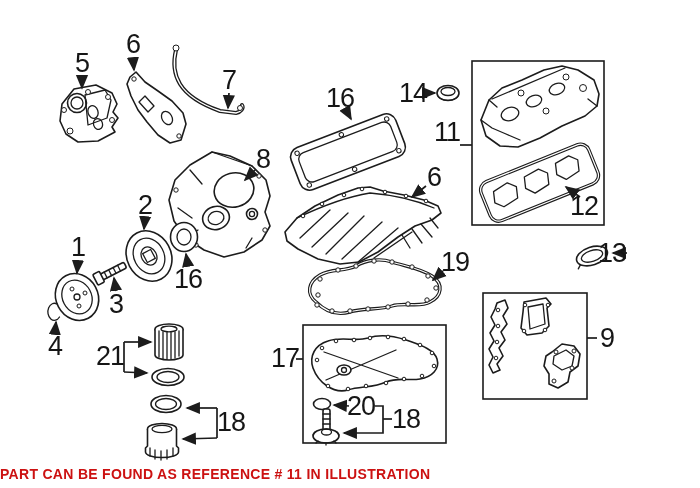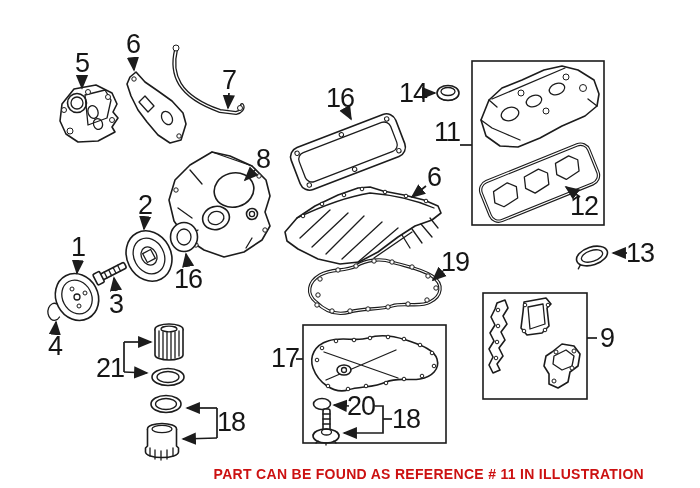--- a/index.html
+++ b/index.html
@@ -2,21 +2,21 @@
 <html><head>
 <meta charset="utf-8">
 <style>
   html,body{margin:0;padding:0;background:#fff;}
   .stage{position:relative;width:700px;height:488px;background:#fff;overflow:hidden;
          font-family:"Liberation Sans", sans-serif;}
   .stage svg{position:absolute;left:0;top:0;}
   .callout{position:absolute;transform:translate(-50%,-50%);
            font-size:27px;font-weight:500;color:#161616;letter-spacing:-1px;
            font-family:"Liberation Sans", sans-serif;line-height:1;white-space:nowrap;}
-  .caption{position:absolute;left:0;top:466px;width:644px;text-align:right;
+  .caption{position:absolute;left:0;top:466px;width:644px;text-align:left;
            font-size:14px;font-weight:bold;letter-spacing:0.3px;color:#cc1111;
            font-family:"Liberation Sans", sans-serif;}
   
   .o{fill:#fff;stroke:#1c1c1c;stroke-width:1.6;stroke-linejoin:round;}
   .l{fill:none;stroke:#1c1c1c;stroke-width:1.3;stroke-linecap:round;stroke-linejoin:round;}
   .t{fill:none;stroke:#1c1c1c;stroke-width:3.4;stroke-linejoin:round;}
   .w{fill:none;stroke:#fff;stroke-width:1.2;stroke-linejoin:round;}
   .d{fill:#fff;stroke:#1c1c1c;stroke-width:1;}
   .ld{fill:none;stroke:#1c1c1c;stroke-width:1.7;}
   .bx{fill:none;stroke:#1c1c1c;stroke-width:1.6;}
@@ -303,26 +303,26 @@
 <span class="callout" style="left:116px;top:304px">3</span>
 <span class="callout" style="left:55px;top:346px">4</span>
 <span class="callout" style="left:82px;top:63px">5</span>
 <span class="callout" style="left:133px;top:44px">6</span>
 <span class="callout" style="left:229px;top:80px">7</span>
 <span class="callout" style="left:263px;top:159px">8</span>
 <span class="callout" style="left:607px;top:338px">9</span>
 <span class="callout" style="left:188px;top:279px">16</span>
 <span class="callout" style="left:447px;top:132px">11</span>
 <span class="callout" style="left:584px;top:206px">12</span>
-<span class="callout" style="left:640px;top:253px">13</span>
+<span class="callout" style="left:612px;top:253px">13</span>
 <span class="callout" style="left:413px;top:93px">14</span>
 <span class="callout" style="left:434px;top:177px">6</span>
 <span class="callout" style="left:340px;top:98px">16</span>
 <span class="callout" style="left:285px;top:358px">17</span>
 <span class="callout" style="left:455px;top:262px">19</span>
 <span class="callout" style="left:406px;top:419px">18</span>
 <span class="callout" style="left:361px;top:406px">20</span>
-<span class="callout" style="left:110px;top:368px">21</span>
+<span class="callout" style="left:110px;top:356px">21</span>
 <span class="callout" style="left:231px;top:422px">18</span>
 
 <div class="caption">PART CAN BE FOUND AS REFERENCE # 11 IN ILLUSTRATION</div>
 
 </div>
 
 </body></html>

